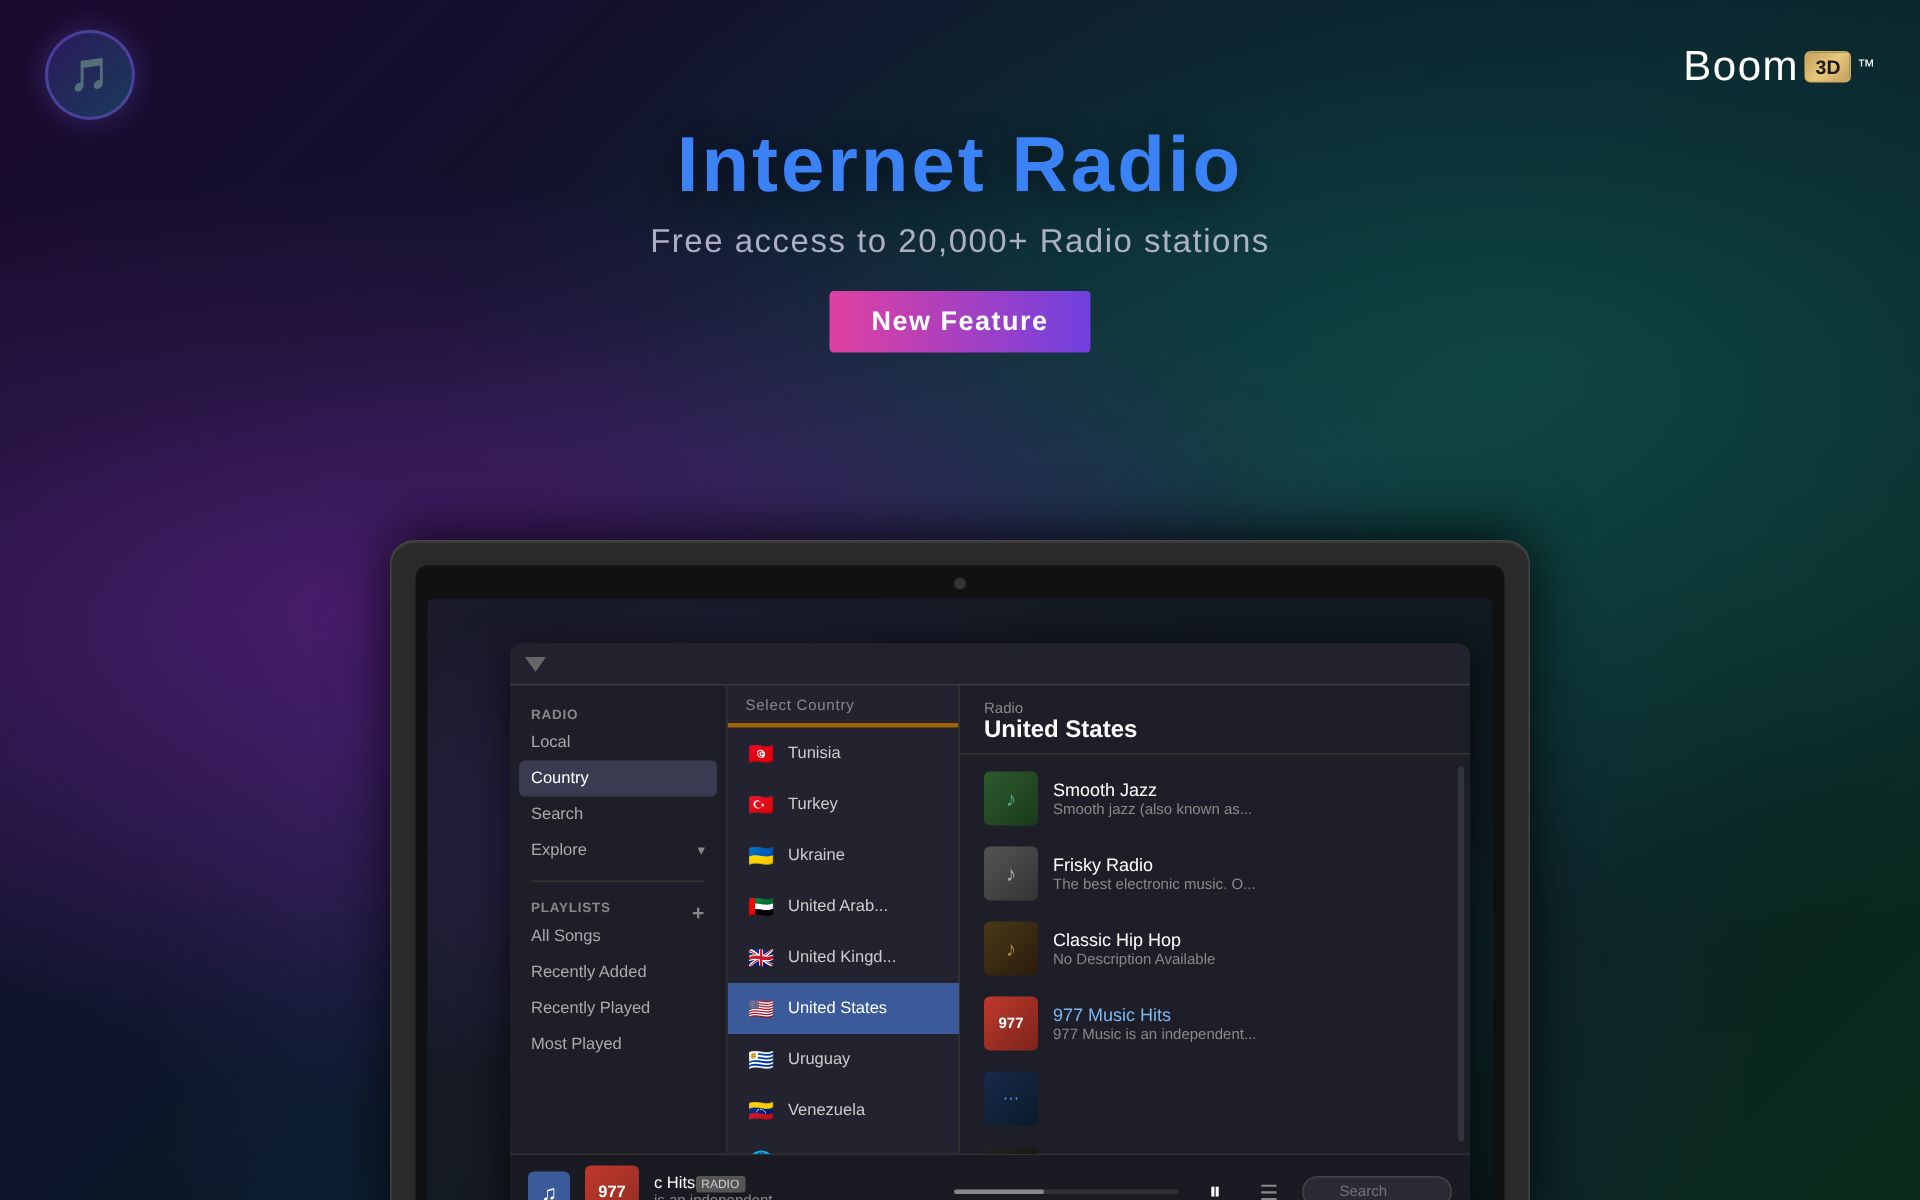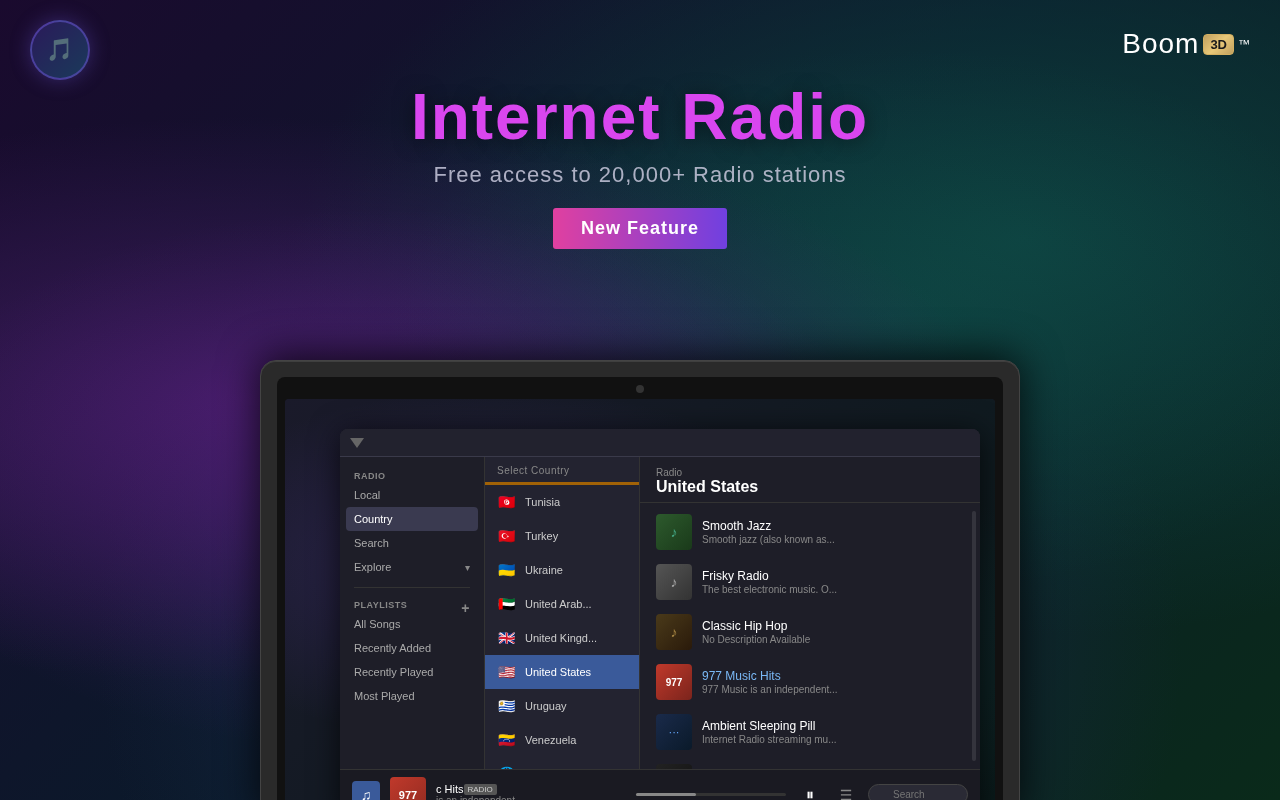--- a/index.html
+++ b/index.html
@@ -86,22 +86,22 @@
 
     
     .hero {
       position: absolute;
       top: 80px;
       left: 0;
       right: 0;
       text-align: center;
     }
     .hero-title {
-      color: #d946ef;
-      font-size: 64px;
+      color: #3b82f6;
+      font-size: 52px;
       font-weight: 700;
       letter-spacing: 2px;
       text-shadow: 0 2px 20px rgba(0,0,0,0.5);
     }
     .hero-subtitle {
       color: rgba(200, 200, 220, 0.85);
       font-size: 22px;
       font-weight: 300;
       margin-top: 8px;
       letter-spacing: 1px;
@@ -660,24 +660,20 @@
                     </div>
                     <div class="station-info">
                       <div class="station-name highlight">977 Music Hits</div>
                       <div class="station-desc">977 Music is an independent...</div>
                     </div>
                   </div>
 
                   <div class="station-item">
                     <div class="station-thumb thumb-ambient">
                       <span style="color:#6af;font-size:11px;">···</span>
-                    </div>
-                    <div class="station-info">
-                      <div class="station-name">Ambient Sleeping Pill</div>
-                      <div class="station-desc">Internet Radio streaming mu...</div>
                     </div>
                   </div>
 
                   <div class="station-item">
                     <div class="station-thumb thumb-bloomberg">
                       
                     </div>
 
                   </div>
                 </div>

